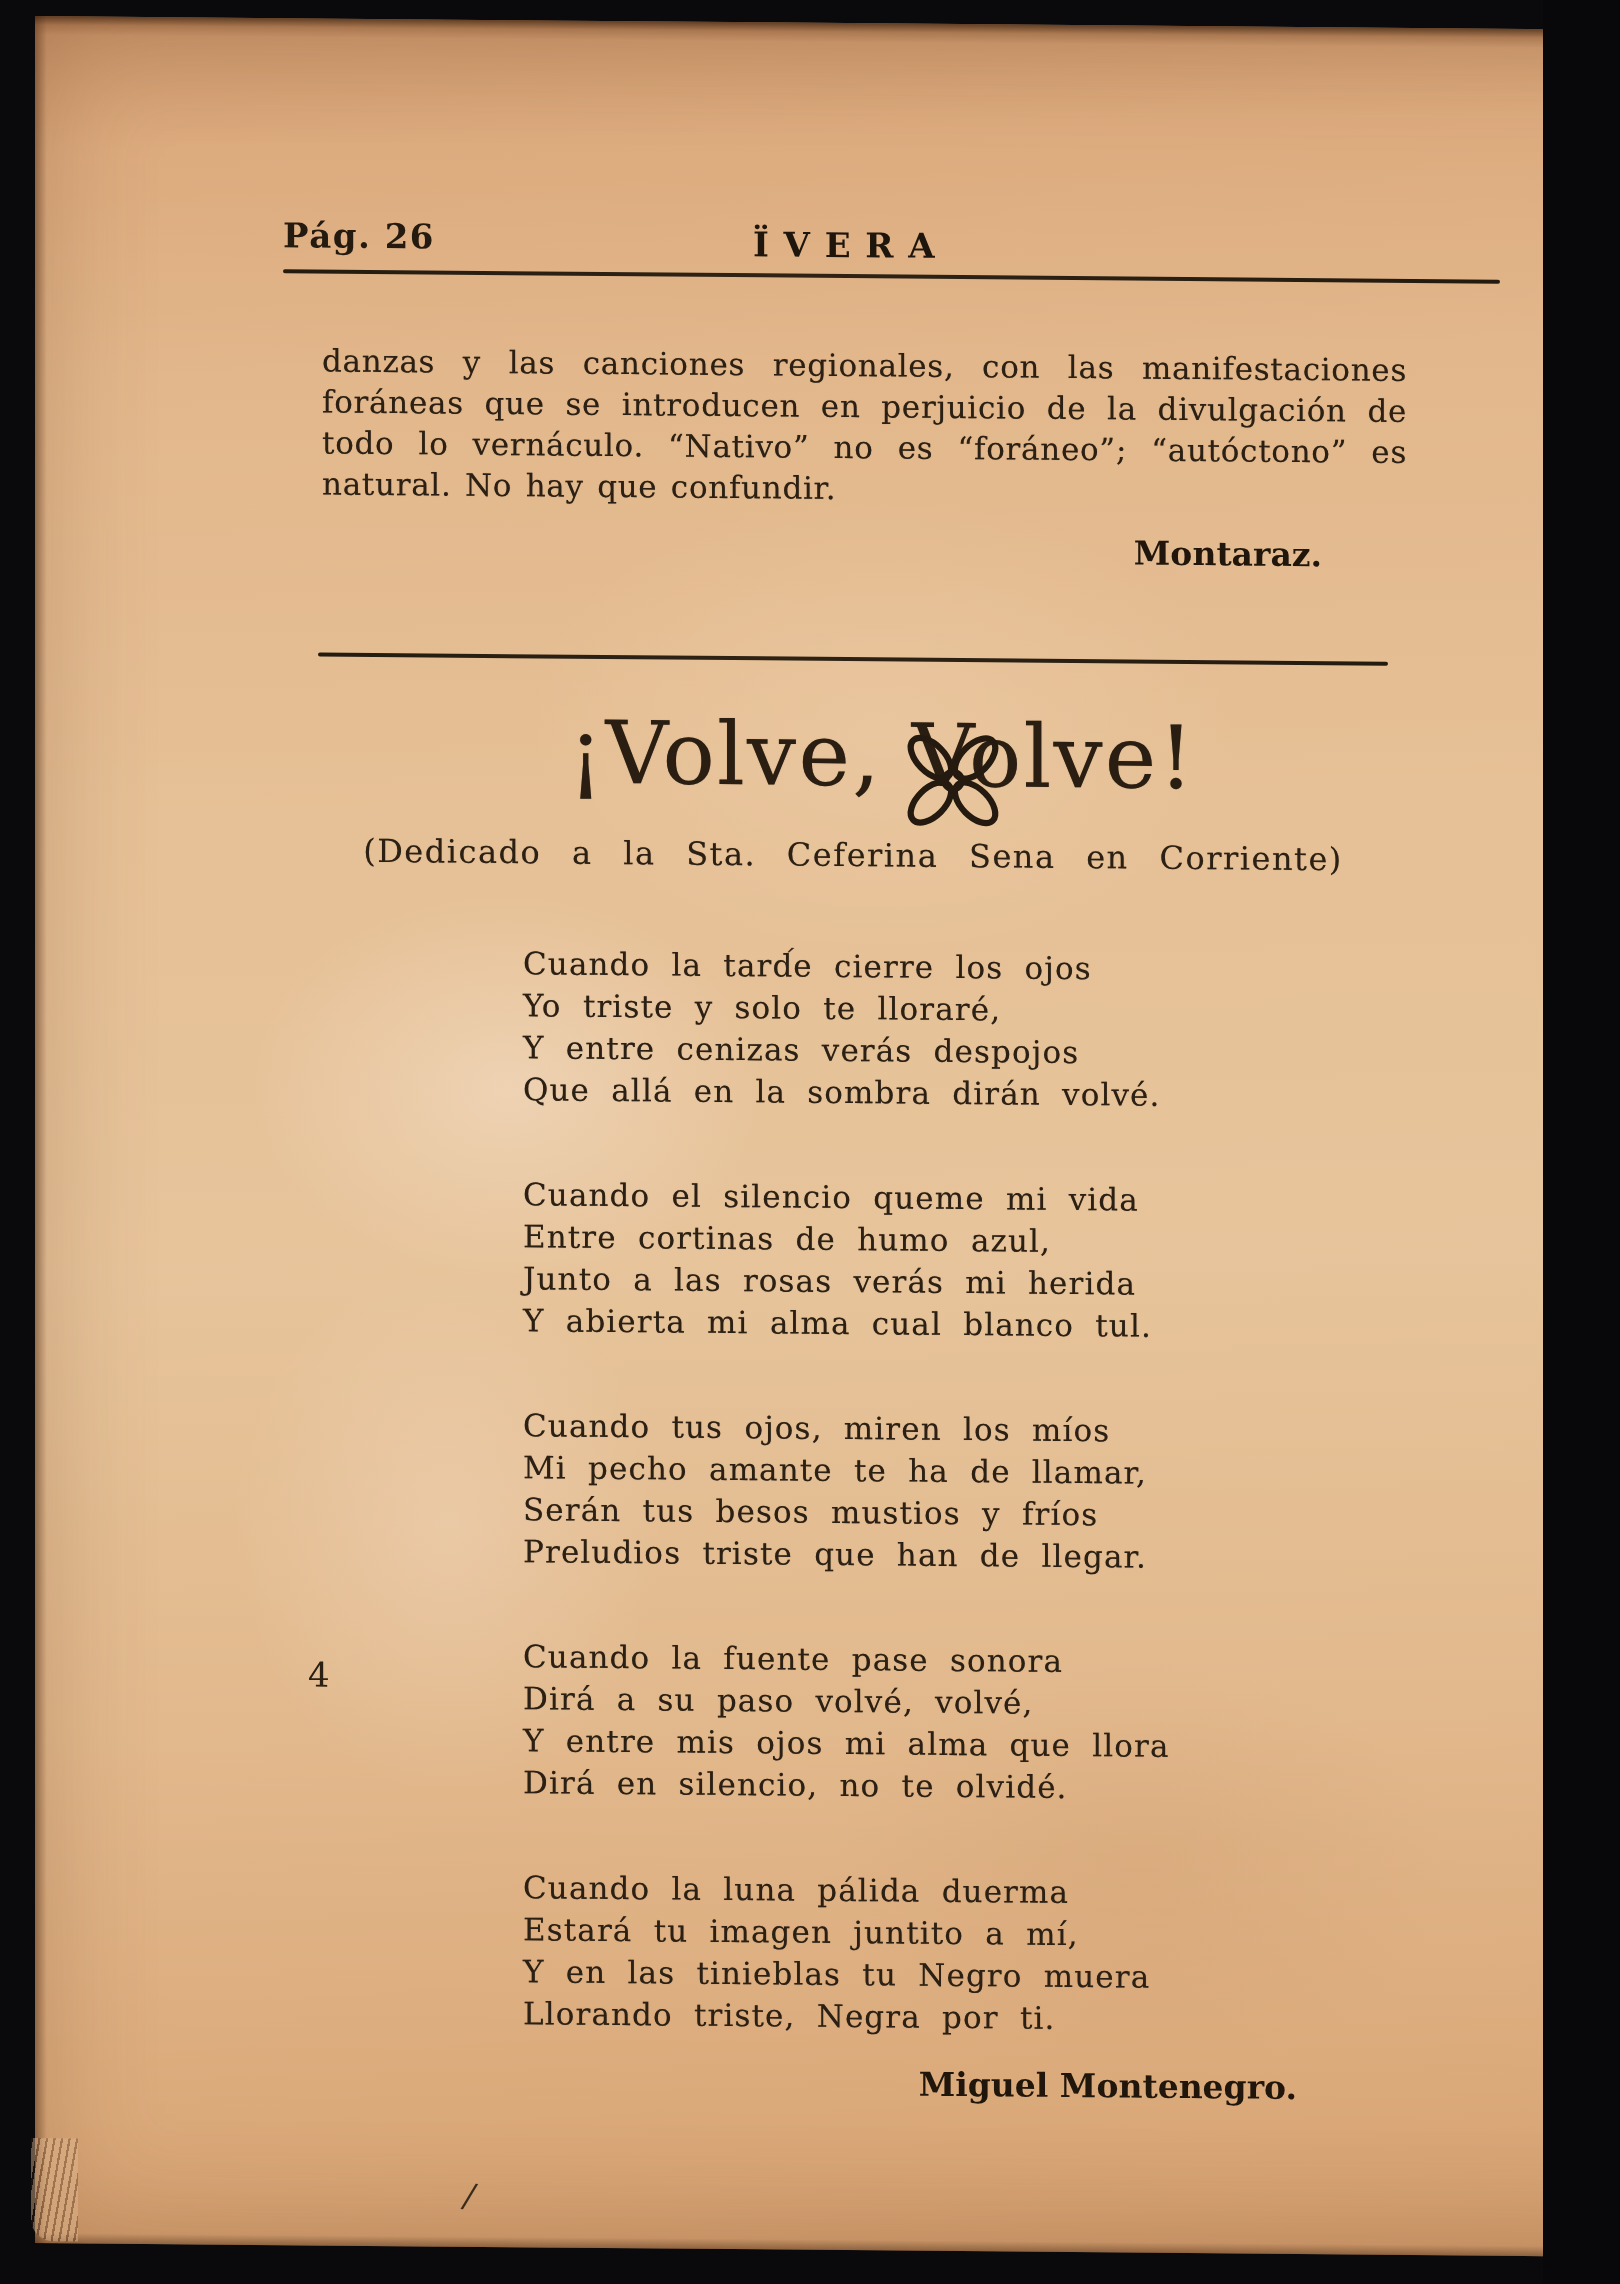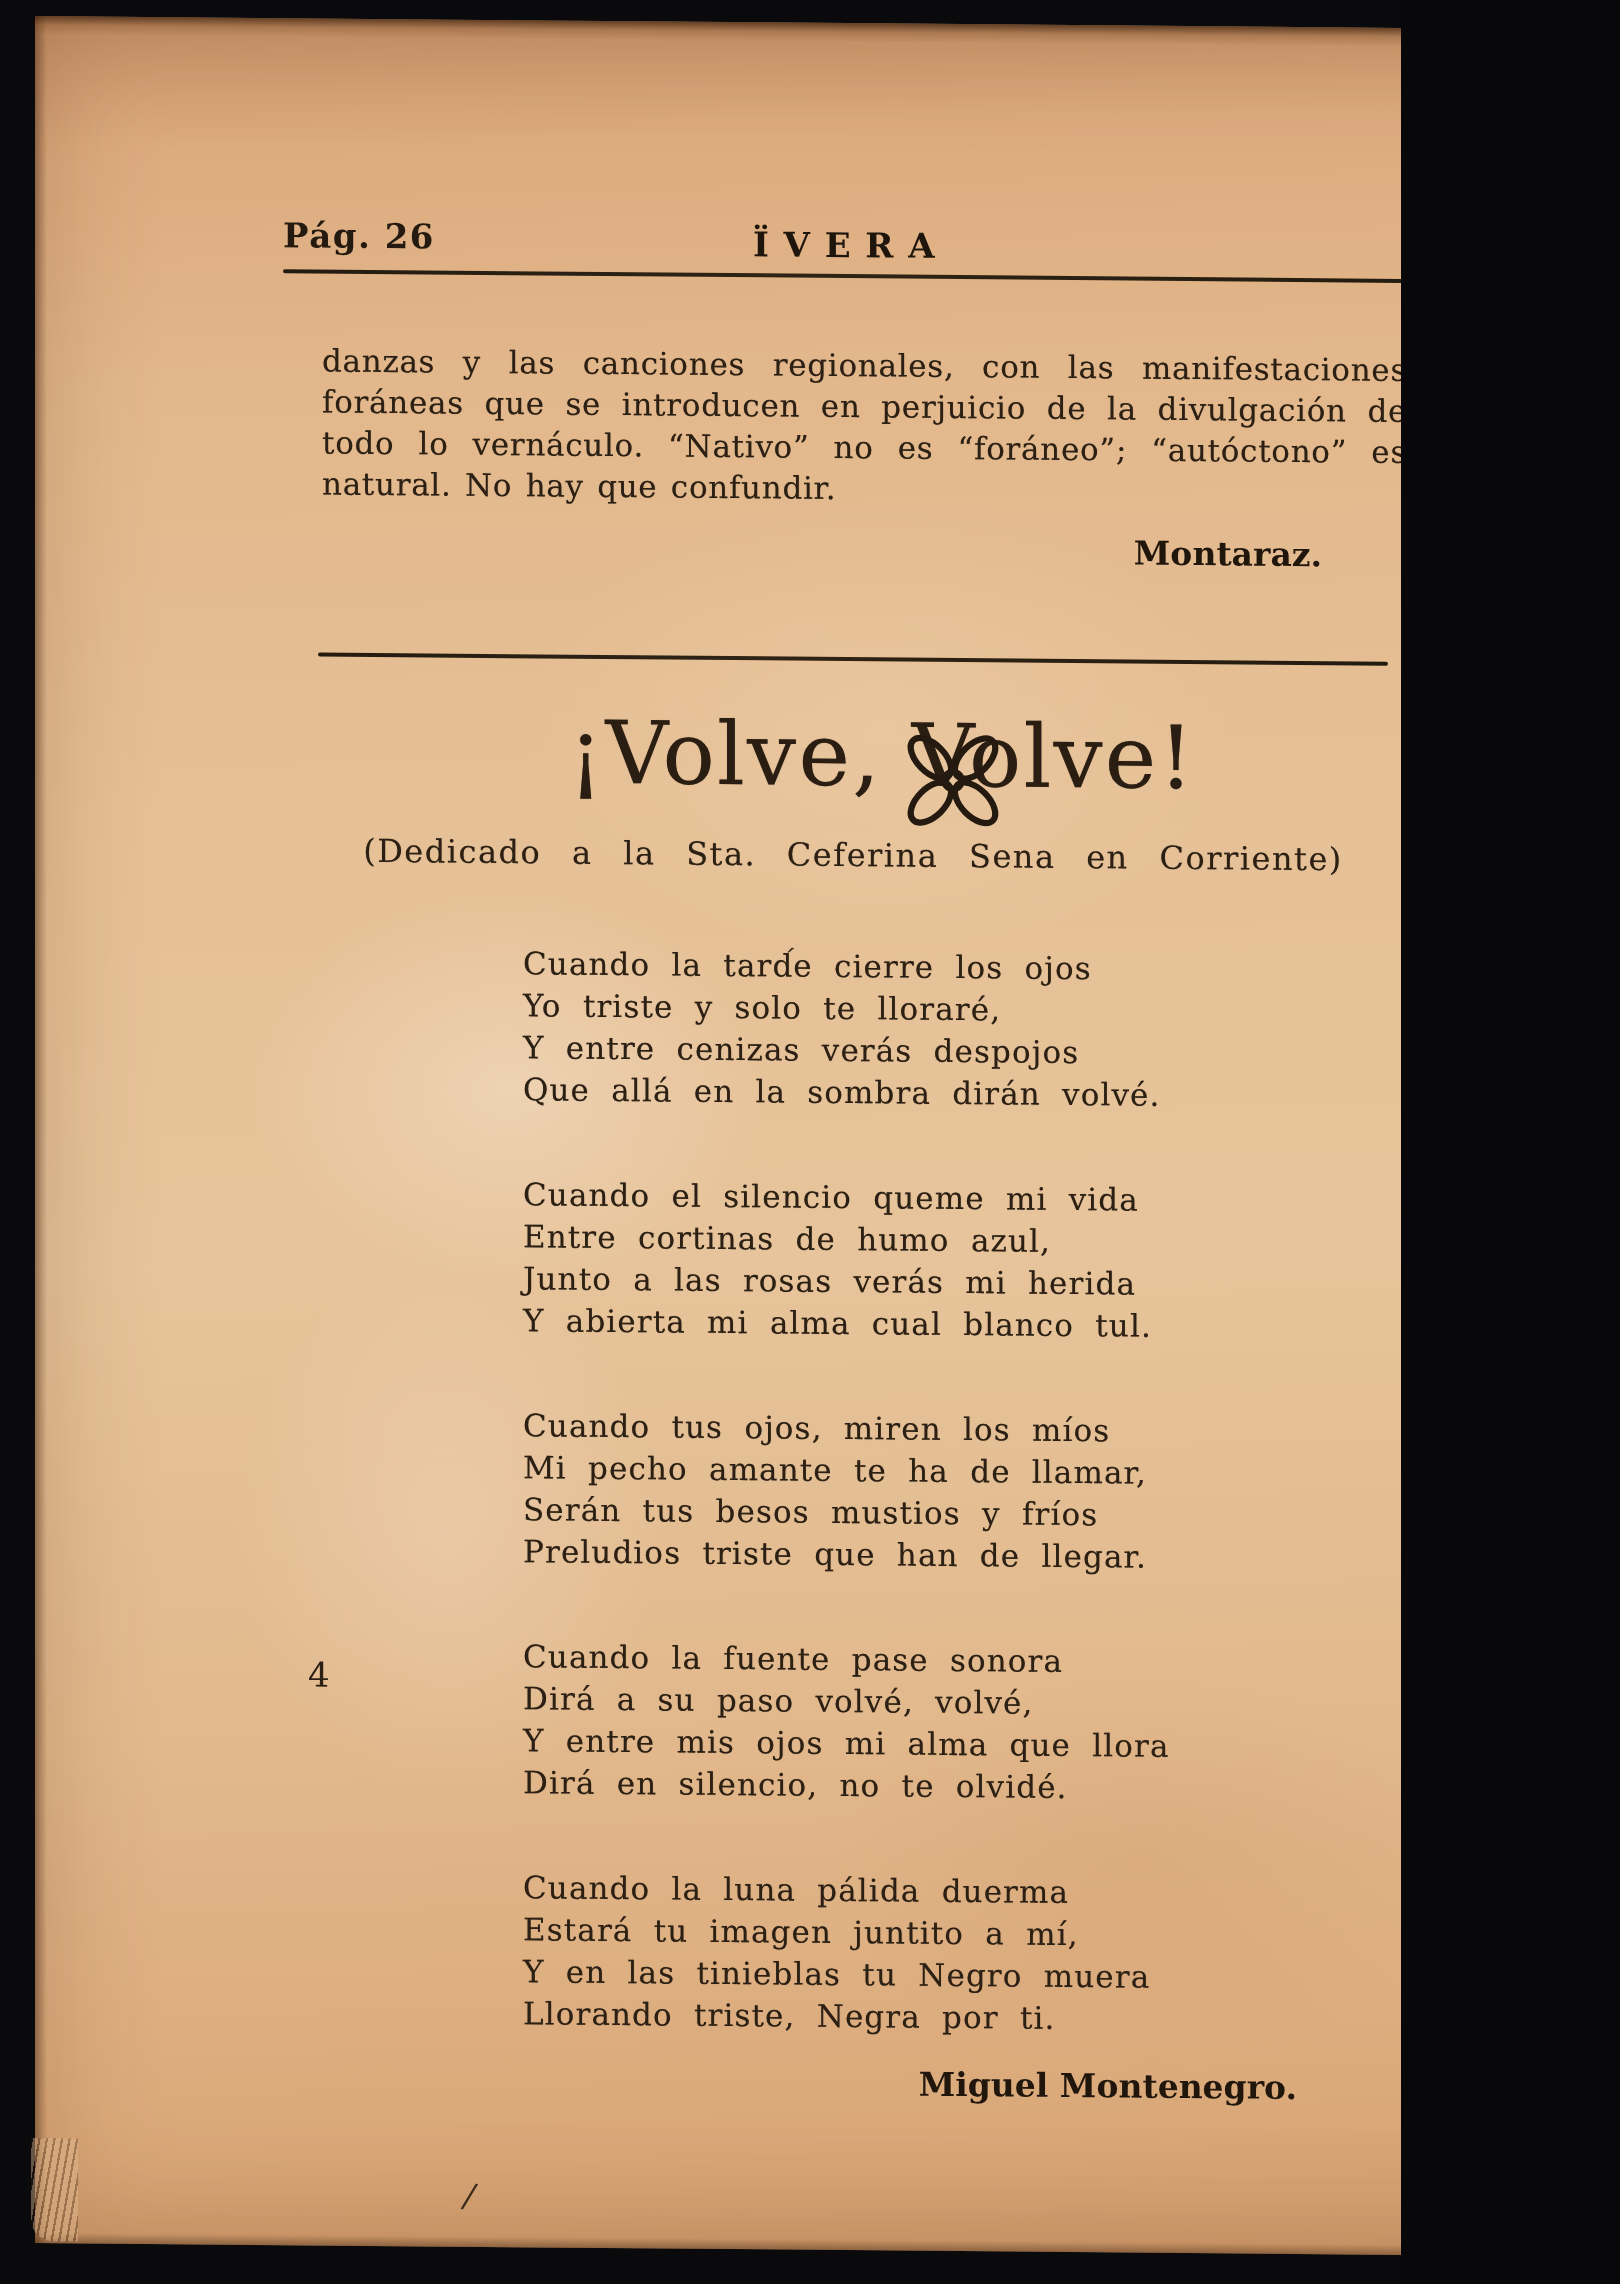--- a/index.html
+++ b/index.html
@@ -1,17 +1,17 @@
 <!DOCTYPE html>
 <html style="font-size:11.8px"><head>
 <meta charset="utf-8">
 <style>
   html,body{margin:0;padding:0;background:#08080a;}
   .scene{
-    position:relative;width:1401px;height:2284px;overflow:hidden;
+    position:relative;width:1543px;height:2284px;overflow:hidden;
     background:#0a0a0c;
     font-family:"DejaVu Serif", serif;
   }
   
   .page{
     position:absolute;left:35px;top:16px;width:1695px;height:2227px;
     transform:skewY(0.5deg);transform-origin:0 0;
     background:
       radial-gradient(ellipse 368px 280px at 472px 1068px, rgba(255,246,238,0.30), transparent 70%),
       radial-gradient(ellipse 309px 383px at 413px 1510px, rgba(255,242,232,0.22), transparent 70%),

